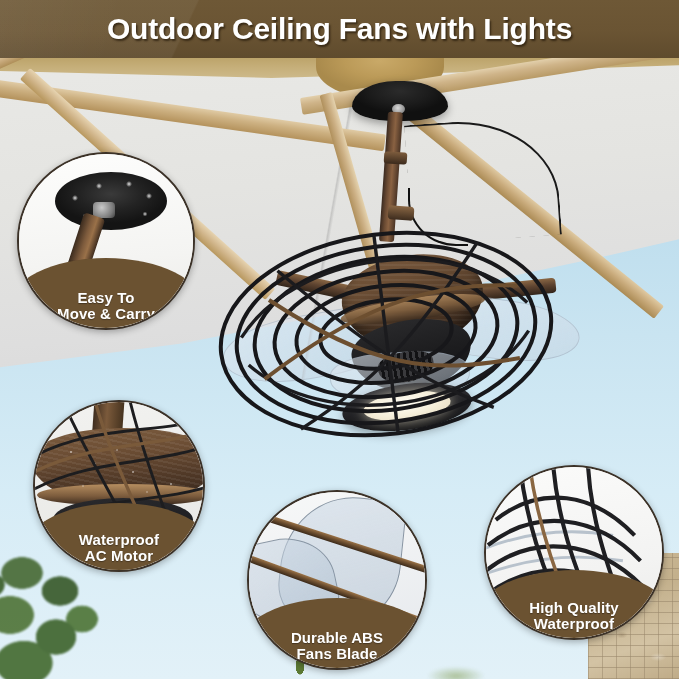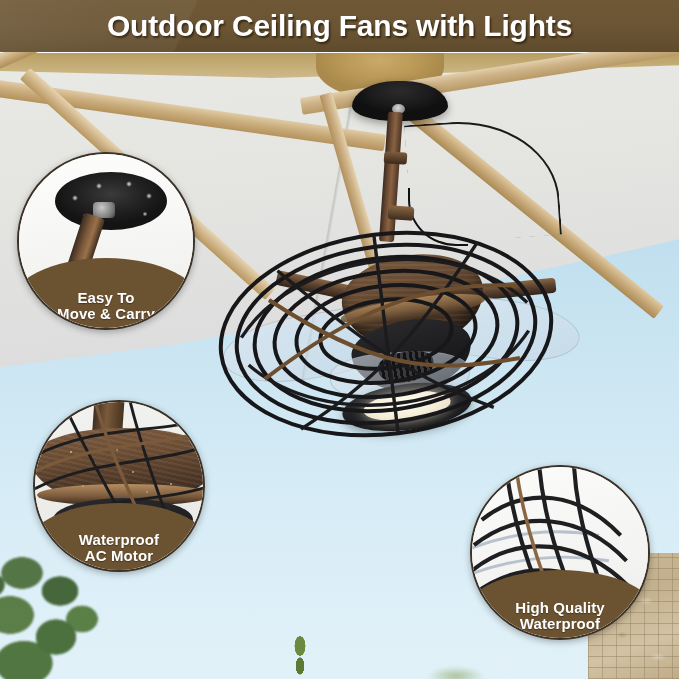--- a/index.html
+++ b/index.html
@@ -317,27 +317,27 @@
   }
   #c3 .wb1{ left:-14px; top:46px; width:210px; transform:rotate(18deg); }
   #c3 .wb2{ left:-14px; top:96px; width:210px; transform:rotate(20deg); }
   #c3 .wb3{ left:96px; top:-6px; width:160px; transform:rotate(78deg); }
   #c3 .wire-dark{
     position:absolute; height:5px; border-radius:3px; background:#1d1d1f;
   }
   #c3 .wd1{ left:104px; top:22px; width:110px; transform:rotate(30deg); }
 
   
-  #c4{ left:470px; top:465px; width:180px; height:175px;text-decoration:underline; }
+  #c4{ left:484px; top:465px; width:180px; height:175px;text-decoration:underline; }
   #c4 .photo{ background:linear-gradient(170deg,#fbfbfa 0%,#f3f3f2 60%,#eaeae8 100%); }
   #c4 svg{ position:absolute; inset:0; width:100%; height:100%; }
 
   
   .header{
-    position:absolute; left:0; top:0; width:679px; height:52px;
+    position:absolute; left:0; top:0; width:679px; height:58px;
     background:
       linear-gradient(115deg,rgba(255,255,255,.05) 0 28%,transparent 28.3%),
       linear-gradient(180deg,#6e5836 0%,#6a5433 55%,#5f4b2d 100%);
     display:flex; align-items:center; justify-content:center;
     overflow:hidden;
   }
   .header::before{
     content:""; position:absolute; left:-60px; top:-20px; width:240px; height:120px;
     background:linear-gradient(120deg,rgba(255,255,255,.06),transparent 70%);
     transform:rotate(-14deg);
@@ -448,20 +448,34 @@
           <path d="M60 -6 C78 60, 108 112, 132 178"></path>
         </g>
       </svg>
     </div>
     <div class="band">
       <span style="font-size:15px">Waterproof</span>
       <span style="font-size:15px">AC Motor</span>
     </div>
   </div>
 
+  <div class="callout" id="c3">
+    <div class="photo">
+      <div class="abs-blade"></div>
+      <div class="abs-blade2"></div>
+      <div class="wire-dark wd1"></div>
+      <div class="wire-bronze wb3"></div>
+      <div class="wire-bronze wb1"></div>
+      <div class="wire-bronze wb2"></div>
+    </div>
+    <div class="band">
+      <span style="font-size:15px">Durable ABS</span>
+      <span style="font-size:15px">Fans Blade</span>
+    </div>
+  </div>
 
   <div class="callout" id="c4">
     <div class="photo">
       <svg viewBox="0 0 180 175" preserveAspectRatio="none" aria-hidden="true">
         <g fill="none" stroke="#b8c2cc" stroke-width="3">
           <path d="M-8 86 C40 66, 84 62, 130 70"></path>
           <path d="M-8 112 C44 92, 92 88, 140 96"></path>
         </g>
         <g fill="none" stroke="#1f1f22" stroke-width="4.2">
           <path d="M10 54 C56 18, 110 26, 152 70"></path>

